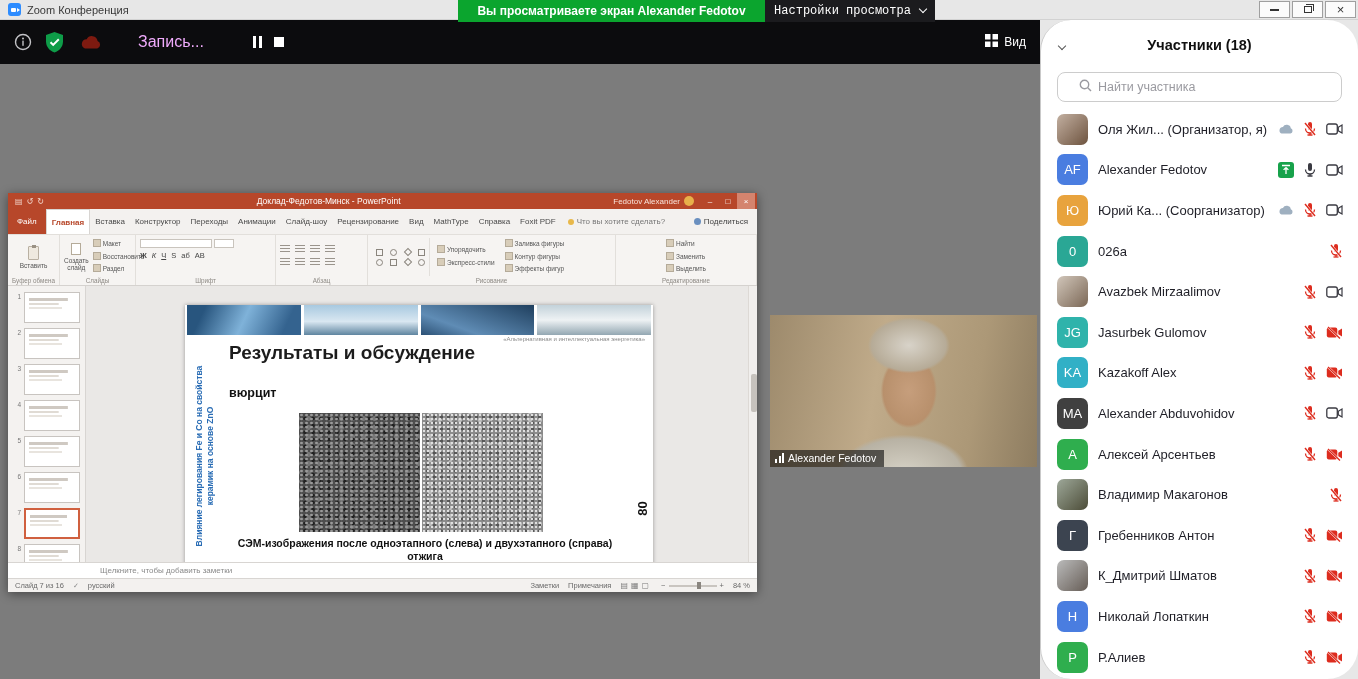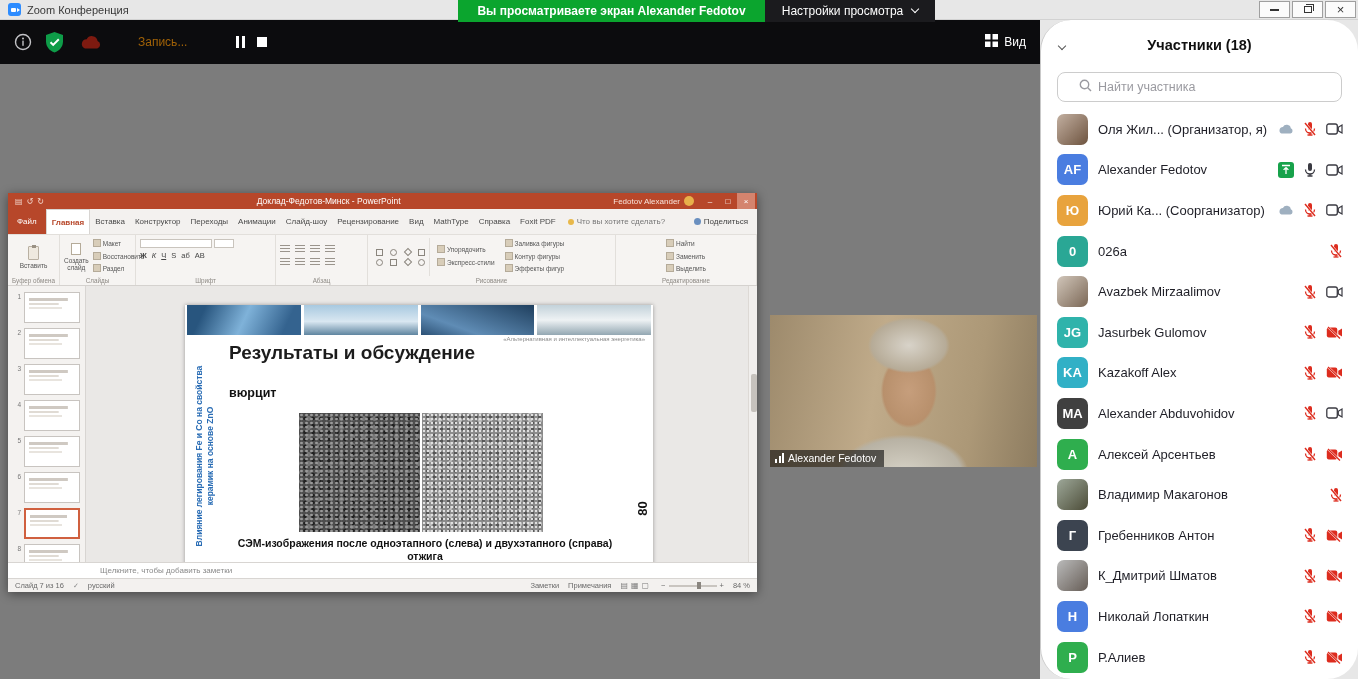--- a/index.html
+++ b/index.html
@@ -15,29 +15,29 @@
 .app-title{font-size:11px;color:#383838;}
 .win-controls{position:absolute;right:2px;top:1px;display:flex;gap:2px;}
 .wc{width:31px;height:17px;background:#fbfbfb;border:1px solid #9f9f9f;color:#333;display:flex;align-items:center;justify-content:center;cursor:default;}
 .ic-min{width:9px;height:2px;background:#333;display:block;}
 .ic-max{width:8px;height:7px;border:1.2px solid #333;position:relative;display:block;}
 .ic-max::before{content:"";position:absolute;left:1.5px;top:-3.5px;width:7px;height:6px;border:1.2px solid #333;border-bottom:none;border-left:none;}
 .ic-x{font-size:13px;line-height:1;color:#333;}
 
 
 .banner{position:absolute;left:458px;top:0;width:307px;height:22px;background:#0ba52e;color:#fff;font-size:12px;font-weight:bold;display:flex;align-items:center;justify-content:center;z-index:6;white-space:nowrap;}
-.view-settings{position:absolute;left:765px;top:0;width:170px;height:22px;background:#1b1b1e;color:#fff;font-size:12px;display:flex;align-items:center;justify-content:center;gap:9px;border:none;z-index:6;font-family:Liberation Sans, sans-serif;cursor:pointer;}
+.view-settings{position:absolute;left:765px;top:0;width:170px;height:22px;background:#1b1b1e;color:#fff;font-size:12px;display:flex;align-items:center;justify-content:center;gap:9px;border:none;z-index:6;font-family:Liberation Mono, monospace;cursor:pointer;}
 .chev{width:6px;height:6px;border-right:1.6px solid currentColor;border-bottom:1.6px solid currentColor;transform:rotate(45deg);display:inline-block;margin-top:-4px;}
 
 
 .zoom-toolbar{position:absolute;left:0;top:20px;width:1040px;height:44px;background:#0c0c0e;display:flex;align-items:center;padding:0 14px;z-index:4;}
 .tb-info{margin-right:12px;display:flex;}
 .tb-shield{margin-right:15px;display:flex;}
 .tb-cloud{margin-right:36px;display:flex;}
-.tb-reclabel{font-size:12px;color:#a16207;margin-right:49px;}
+.tb-reclabel{font-size:16px;color:#f0abfc;margin-right:49px;}
 .tb-pause{background:none;border:none;display:flex;gap:3px;margin-right:12px;cursor:pointer;align-items:center;height:14px;}
 .pbar{width:3px;height:12px;background:#fff;display:block;}
 .tb-stop{background:none;border:none;cursor:pointer;display:flex;align-items:center;height:14px;}
 .sqstop{width:10px;height:10px;background:#fff;display:block;}
 .tb-view{margin-left:auto;background:none;border:none;color:#fff;font-size:12px;display:flex;align-items:center;gap:6px;cursor:pointer;font-family:inherit;}
 
 
 .main-area{position:absolute;left:0;top:64px;width:1040px;height:615px;background:#7c7c7c;}
 
 
@@ -143,21 +143,21 @@
 
 .panel{position:absolute;left:1040px;top:20px;width:318px;height:659px;background:#fff;border-left:1px solid #c9c9c9;overflow:hidden;border-radius:31px;}
 .panel-header{height:50px;position:relative;display:flex;align-items:center;justify-content:center;}
 .collapse-btn{position:absolute;left:18px;top:17px;border:none;background:none;color:#555;cursor:pointer;}
 .panel-title{font-size:14.5px;font-weight:bold;color:#111;}
 .search-wrap{margin:2px 16px 0;height:30px;border:1px solid #ccc;border-radius:8px;display:flex;align-items:center;padding:0 21px;background:#fff;}
 .search-input{border:none;outline:none;flex:1;font-size:12.5px;margin-left:6px;font-family:inherit;color:#333;background:transparent;}
 .search-input::placeholder{color:#9a9aa0;}
 .plist{margin-top:7px;}
 .prow{height:40.6px;display:flex;align-items:center;padding:0 15px 0 16px;cursor:pointer;}
-.avatar{width:31px;height:31px;border-radius:7px;color:#fff;font-size:13px;font-weight:bold;display:flex;align-items:center;justify-content:center;flex:0 0 31px;}
+.avatar{width:31px;height:31px;border-radius:7px;color:#fff;font-size:13px;font-weight:normal;display:flex;align-items:center;justify-content:center;flex:0 0 31px;}
 .av-photo{background-image:linear-gradient(135deg,rgba(255,255,255,.4),rgba(55,35,20,.45));}
 .pname{flex:1;margin-left:10px;font-size:13px;color:#1f1f27;white-space:nowrap;overflow:hidden;text-overflow:ellipsis;}
 .picons{display:flex;align-items:center;gap:9px;margin-left:6px;}
 .ic{display:flex;align-items:center;}
 </style>
 </head>
 <body>
 
 <div class="screen">
 

